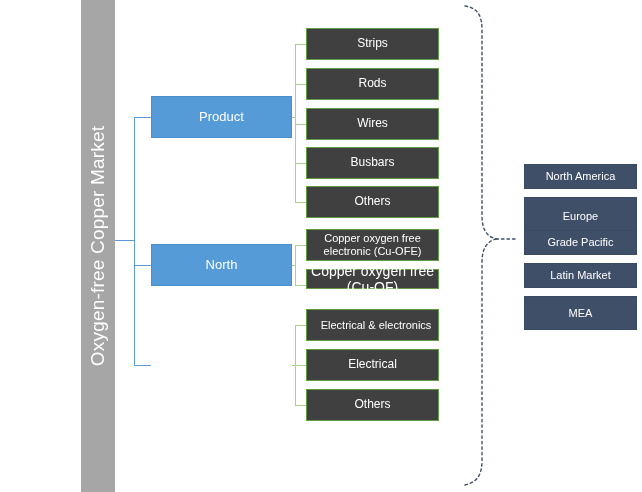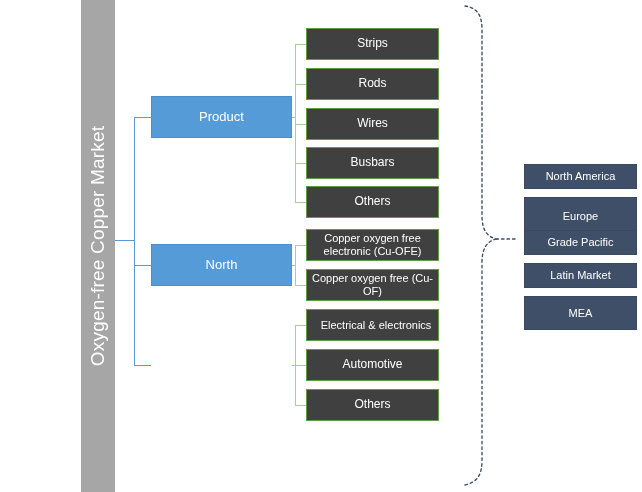--- a/index.html
+++ b/index.html
@@ -138,29 +138,29 @@
   <div class="box box-green" style="left:306px; top:147px; width:133px; height:32px;">
     <span>Busbars</span>
   </div>
   <div class="box box-green" style="left:306px; top:186px; width:133px; height:32px;">
     <span>Others</span>
   </div>
 
   <div class="box box-green" style="left:306px; top:229px; width:133px; height:32px; font-size:11px;">
     <span>Copper oxygen free electronic (Cu-OFE)</span>
   </div>
-  <div class="box box-green" style="left:306px; top:269px; width:133px; height:32px; font-size:11px;">
+  <div class="box box-green" style="left:306px; top:269px; width:133px; height:20px; font-size:14px;">
     <span>Copper oxygen free (Cu-OF)</span>
   </div>
 
   <div class="box box-green" style="left:306px; top:309px; width:133px; height:32px; font-size:11px;padding-left:7px;">
     <span>Electrical &amp; electronics</span>
   </div>
   <div class="box box-green" style="left:306px; top:349px; width:133px; height:32px;">
-    <span>Automotive</span>
+    <span>Electrical</span>
   </div>
   <div class="box box-green" style="left:306px; top:389px; width:133px; height:32px;">
     <span>Others</span>
   </div>
 
   <svg class="brace" viewBox="0 0 90 492">
     <path d="M 25 6 C 38 8, 42 16, 42 30
              L 42 215 C 42 229, 46 236, 56 239
              C 46 242, 42 249, 42 263
              L 42 460 C 42 474, 38 482, 25 485" fill="none" stroke="#3f4f68" stroke-width="1.4" stroke-dasharray="2.5 3" stroke-linecap="round"></path>

